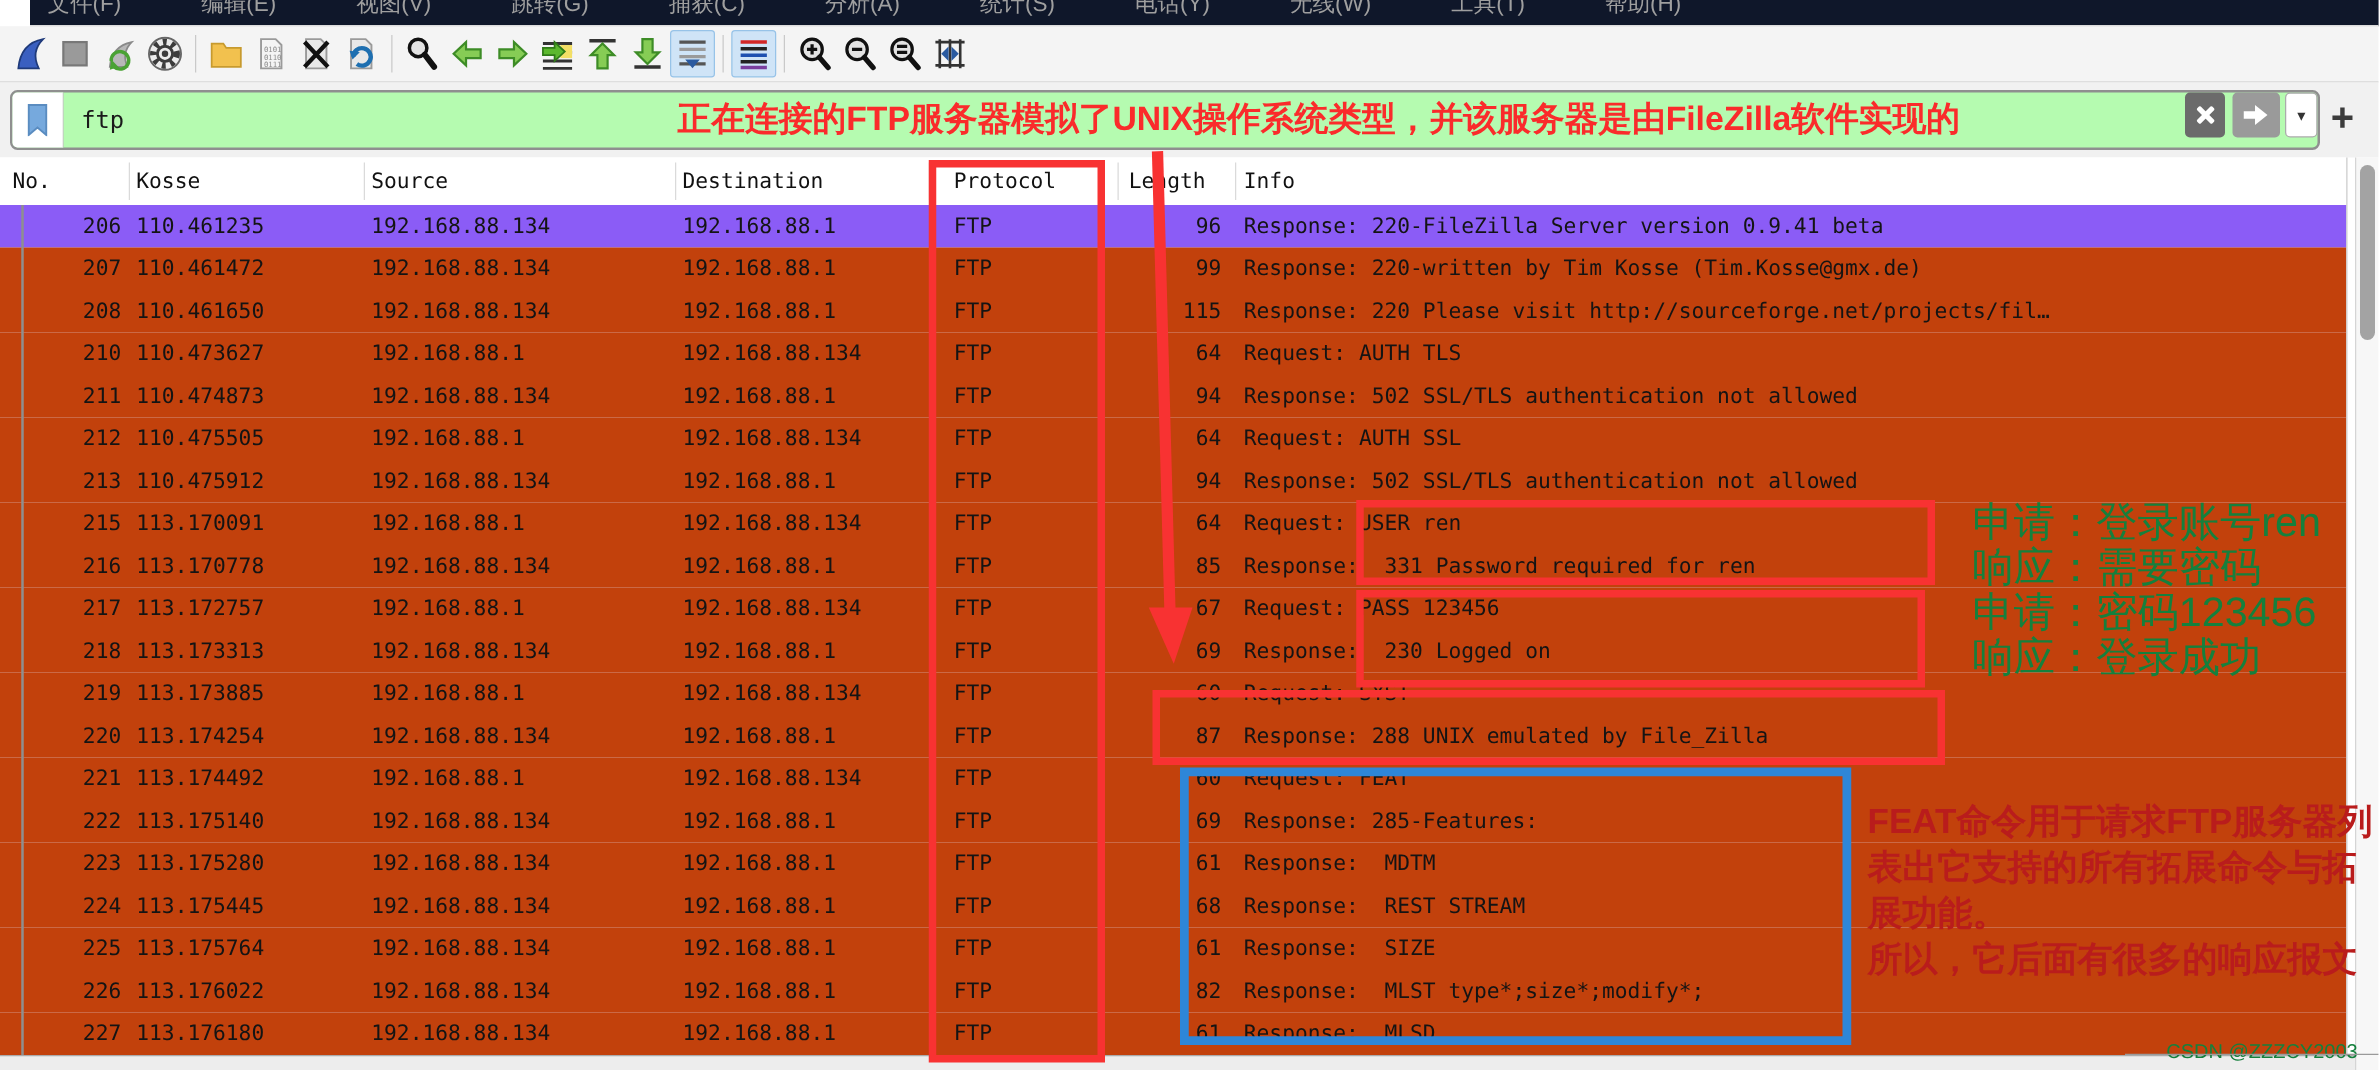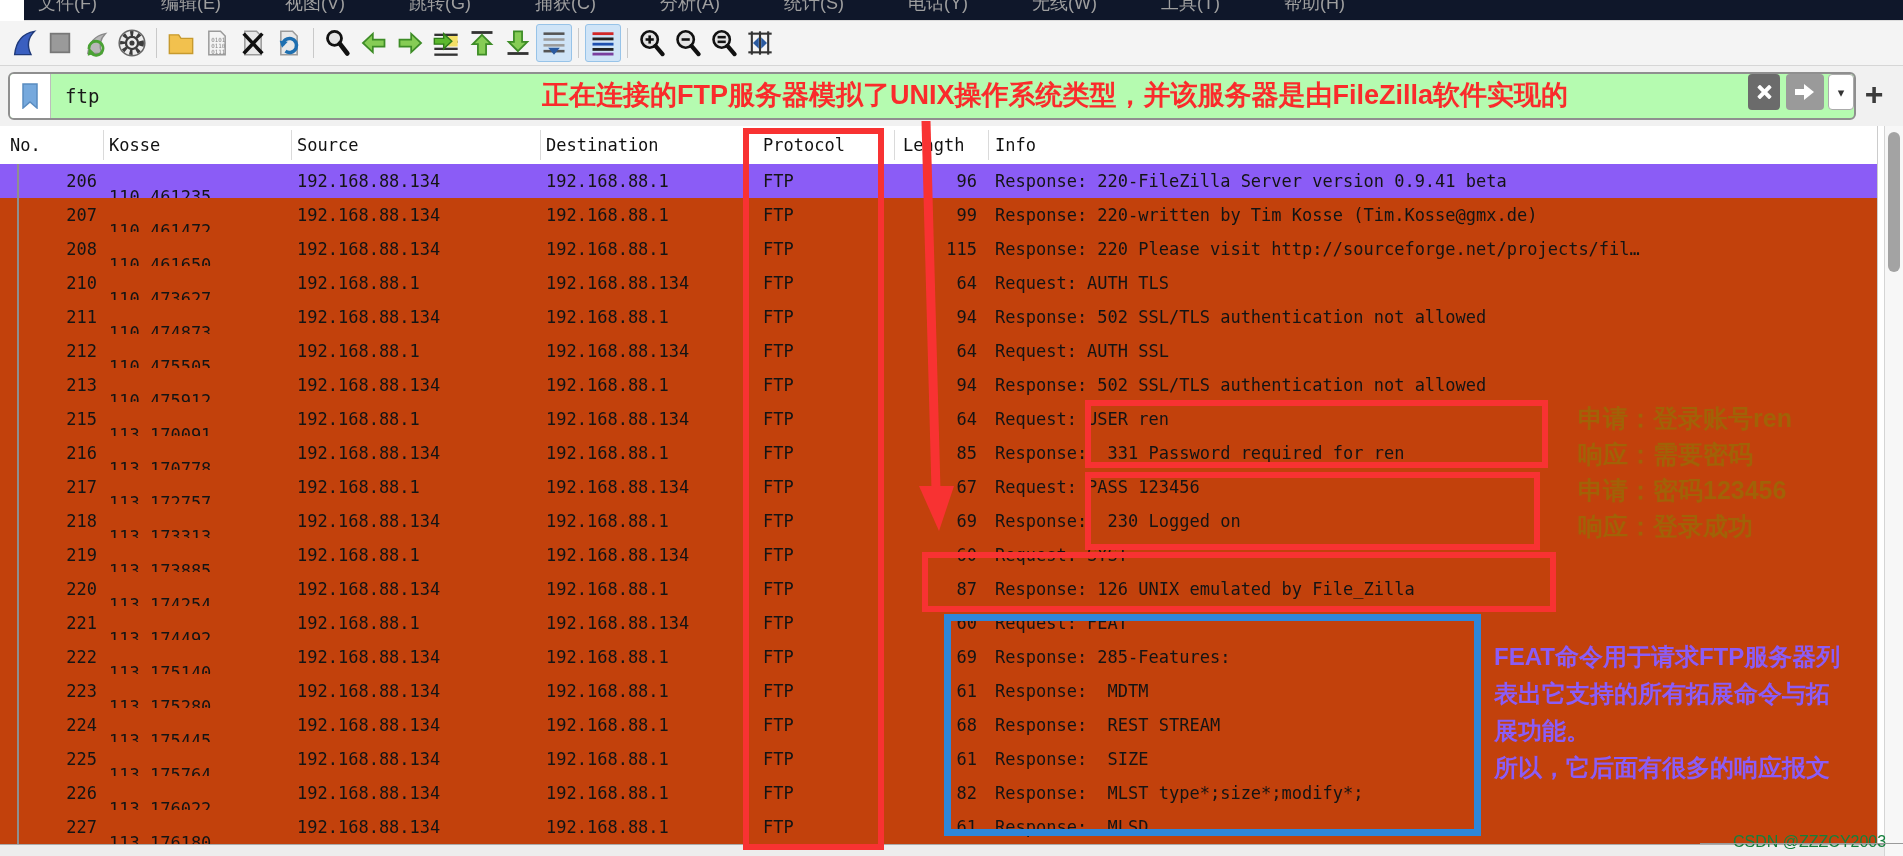--- a/index.html
+++ b/index.html
@@ -44,39 +44,39 @@
   .pheader{position:absolute;left:0;top:126px;width:1877px;height:38px;background:#fff;border-bottom:1px solid #cfcfcf;
            font-family:"DejaVu Sans Mono",monospace;font-size:17px;color:#111;}
   .pheader span{position:absolute;top:9px;white-space:pre;}
   .hsep{position:absolute;top:4px;width:1px;height:30px;background:#dadada;}
   .rows{position:absolute;left:0;top:164px;width:1877px;height:680px;background:#e9e7f9;}
   .row{position:relative;width:1877px;height:34px;background:#c2410c;
        font-family:"DejaVu Sans Mono",monospace;font-size:17px;color:#141414;}
   .row.selected{background:#8b5cf6;}
   .cell{position:absolute;top:7px;white-space:pre;}
   .c-no{left:0;width:97px;text-align:right;}
-  .c-time{left:109px;margin-top:16px;} .c-src{left:297px;} .c-dst{left:546px;} .c-proto{left:763px;}
+  .c-time{left:109px;} .c-src{left:297px;} .c-dst{left:546px;} .c-proto{left:763px;}
   .c-len{left:860px;width:117px;text-align:right;} .c-info{left:995px;}
   .related-line{position:absolute;left:17px;top:164px;width:2px;height:680px;background:#8f8f8f;z-index:3;}
   .content-right-border{position:absolute;left:1877px;top:126px;width:1px;height:718px;background:#cccccc;}
 
   
   .vscroll{position:absolute;left:1884px;top:126px;width:19px;height:730px;background:#f7f7f7;border-left:1px solid #d5d5d5;box-sizing:border-box;}
   .vthumb{position:absolute;left:3px;top:6px;width:12px;height:140px;background:#a3a3a3;border-radius:6px;}
   .bottom-strip{position:absolute;left:0;top:844px;width:1884px;height:12px;background:#ededed;border-top:1px solid #ababab;box-sizing:border-box;}
 
   
   .ann-box{position:absolute;z-index:20;pointer-events:none;box-sizing:border-box;}
   .protocol-box{left:743px;top:128px;width:141px;height:722px;border:6px solid #f83232;}
   .red-box-1{left:1085px;top:400px;width:463px;height:68px;border:6px solid #f83232;}
   .red-box-2{left:1085px;top:472px;width:455px;height:78px;border:6px solid #f83232;}
   .red-box-3{left:922px;top:552px;width:634px;height:60px;border:6px solid #f83232;}
   .blue-box{left:944px;top:614px;width:537px;height:222px;border:7px solid #2e86d8;}
-  .red-notes{position:absolute;left:1578px;top:400px;z-index:22;color:#a16207;font-size:25px;font-weight:700;line-height:36px;white-space:nowrap;}
-  .blue-notes{position:absolute;left:1494px;top:638px;z-index:22;color:#8b5cf6;font-size:24px;font-weight:600;line-height:37px;white-space:nowrap;}
+  .red-notes{position:absolute;left:1578px;top:400px;z-index:22;color:#15803d;font-size:33px;font-weight:400;line-height:36px;white-space:nowrap;}
+  .blue-notes{position:absolute;left:1494px;top:638px;z-index:22;color:#b91c1c;font-size:28px;font-weight:600;line-height:37px;white-space:nowrap;}
   .arrow-svg{position:absolute;left:0;top:0;z-index:25;pointer-events:none;}
   .watermark{position:absolute;left:1733px;top:833px;z-index:30;color:#15803d;font-size:16px;white-space:nowrap;}
   .wline{position:absolute;left:1700px;top:843px;width:203px;height:1px;background:#9a9a9a;z-index:31;}
 </style>
 </head>
 <body>
 
 <div class="window">
 
   <div class="menubar">
@@ -412,21 +412,21 @@
       <span class="cell c-info">Request: SYST</span>
     </div>
 
     <div class="row">
       <span class="cell c-no">220</span>
       <span class="cell c-time">113.174254</span>
       <span class="cell c-src">192.168.88.134</span>
       <span class="cell c-dst">192.168.88.1</span>
       <span class="cell c-proto">FTP</span>
       <span class="cell c-len">87</span>
-      <span class="cell c-info">Response: 126 UNIX emulated by File_Zilla</span>
+      <span class="cell c-info">Response: 288 UNIX emulated by File_Zilla</span>
     </div>
 
     <div class="row">
       <span class="cell c-no">221</span>
       <span class="cell c-time">113.174492</span>
       <span class="cell c-src">192.168.88.1</span>
       <span class="cell c-dst">192.168.88.134</span>
       <span class="cell c-proto">FTP</span>
       <span class="cell c-len">60</span>
       <span class="cell c-info">Request: FEAT</span>

